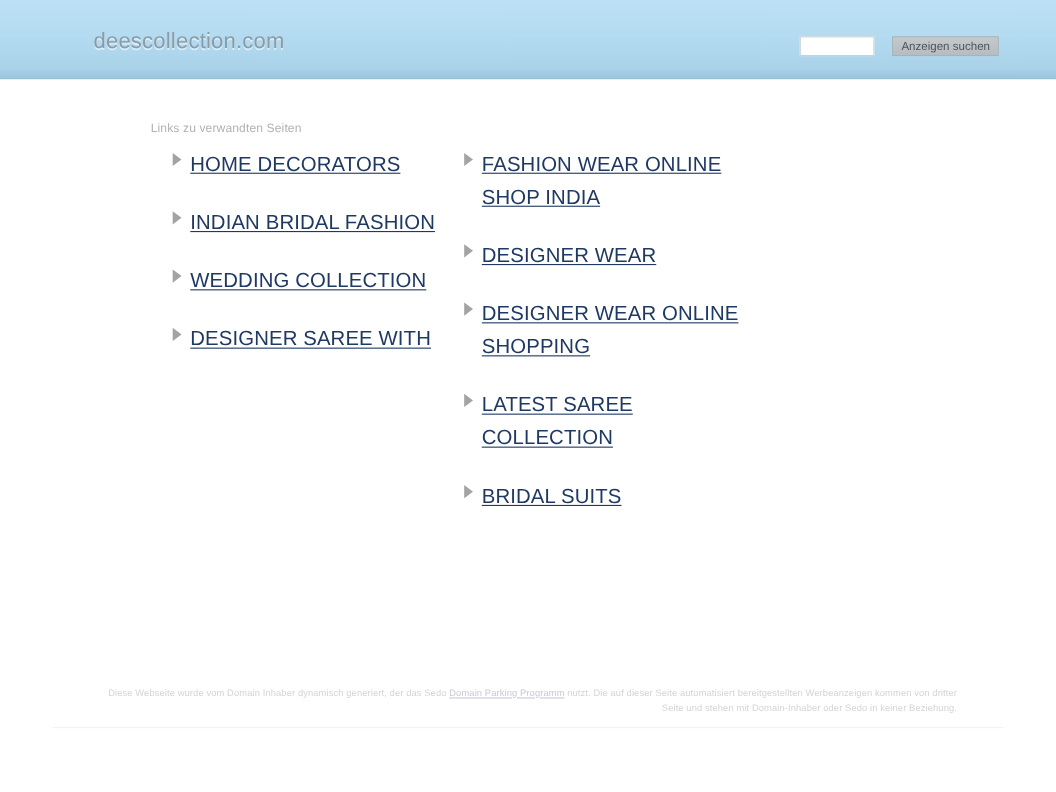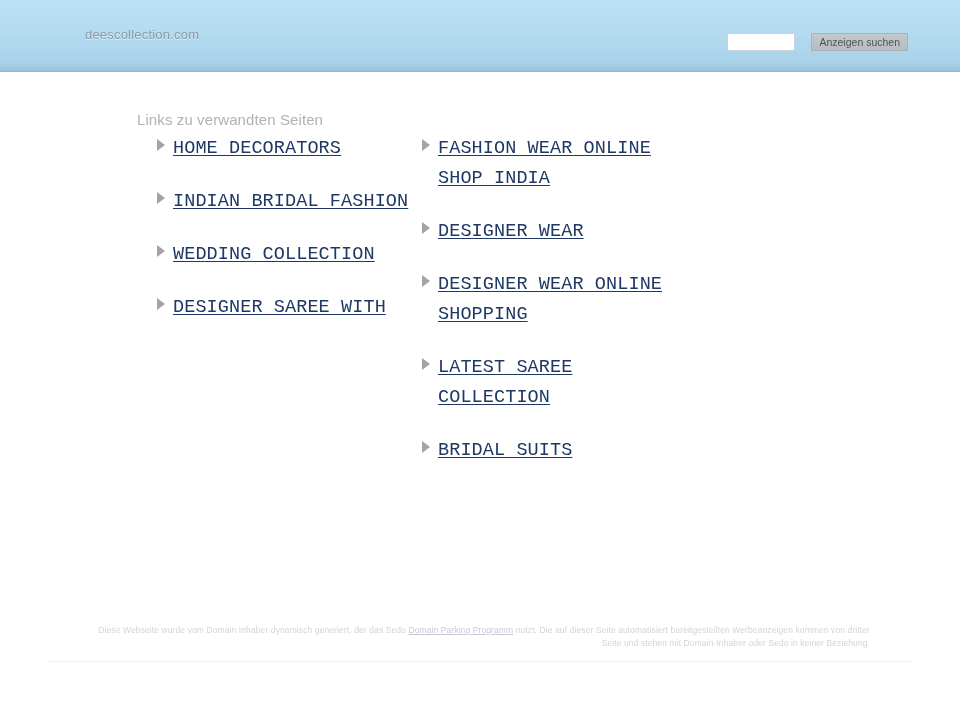--- a/index.html
+++ b/index.html
@@ -23,21 +23,21 @@
     width: 960px;
     height: 72px;
     background: linear-gradient(to bottom, #bde0f4 0%, #b5dcf1 40%, #a9d2e9 88%, #9cc5dd 100%);
     border-bottom: 1px solid #8fb8cf;
     box-sizing: border-box;
   }
   .domain-title {
     position: absolute;
     left: 85px;
     top: 27px;
-    font-size: 13px;
+    font-size: 20px;
     color: #8c9aa6;
     letter-spacing: 0.2px;
     font-family: "Liberation Sans", sans-serif;
     text-shadow: 0 1px 0 rgba(255,255,255,0.55);
     white-space: nowrap;
   }
   .search-area {
     position: absolute;
     right: 52px;
     top: 33px;
@@ -74,21 +74,21 @@
   .content {
     position: absolute;
     top: 72px;
     left: 0;
     width: 960px;
   }
   .related-heading {
     position: absolute;
     left: 137px;
     top: 39px;
-    font-size: 15px;
+    font-size: 11px;
     color: #b2b2b2;
     font-family: "Liberation Sans", sans-serif;
     letter-spacing: 0.1px;
     white-space: nowrap;
   }
 
   .links-grid {
     position: absolute;
     left: 137px;
     top: 62px;
@@ -118,21 +118,21 @@
     height: 0;
     border-left: 8px solid #a3a3a3;
     border-top: 6px solid transparent;
     border-bottom: 6px solid transparent;
   }
   .link-text {
     display: inline;
     font-size: 18.5px;
     line-height: 30px;
     color: #1f3864;
-    font-family: Liberation Mono, monospace;
+    font-family: Liberation Sans, sans-serif;
     text-decoration: underline;
     text-underline-offset: 2px;
     letter-spacing: 0.1px;
     font-weight: normal;
   }
 
   
   .footer {
     position: absolute;
     left: 0;

